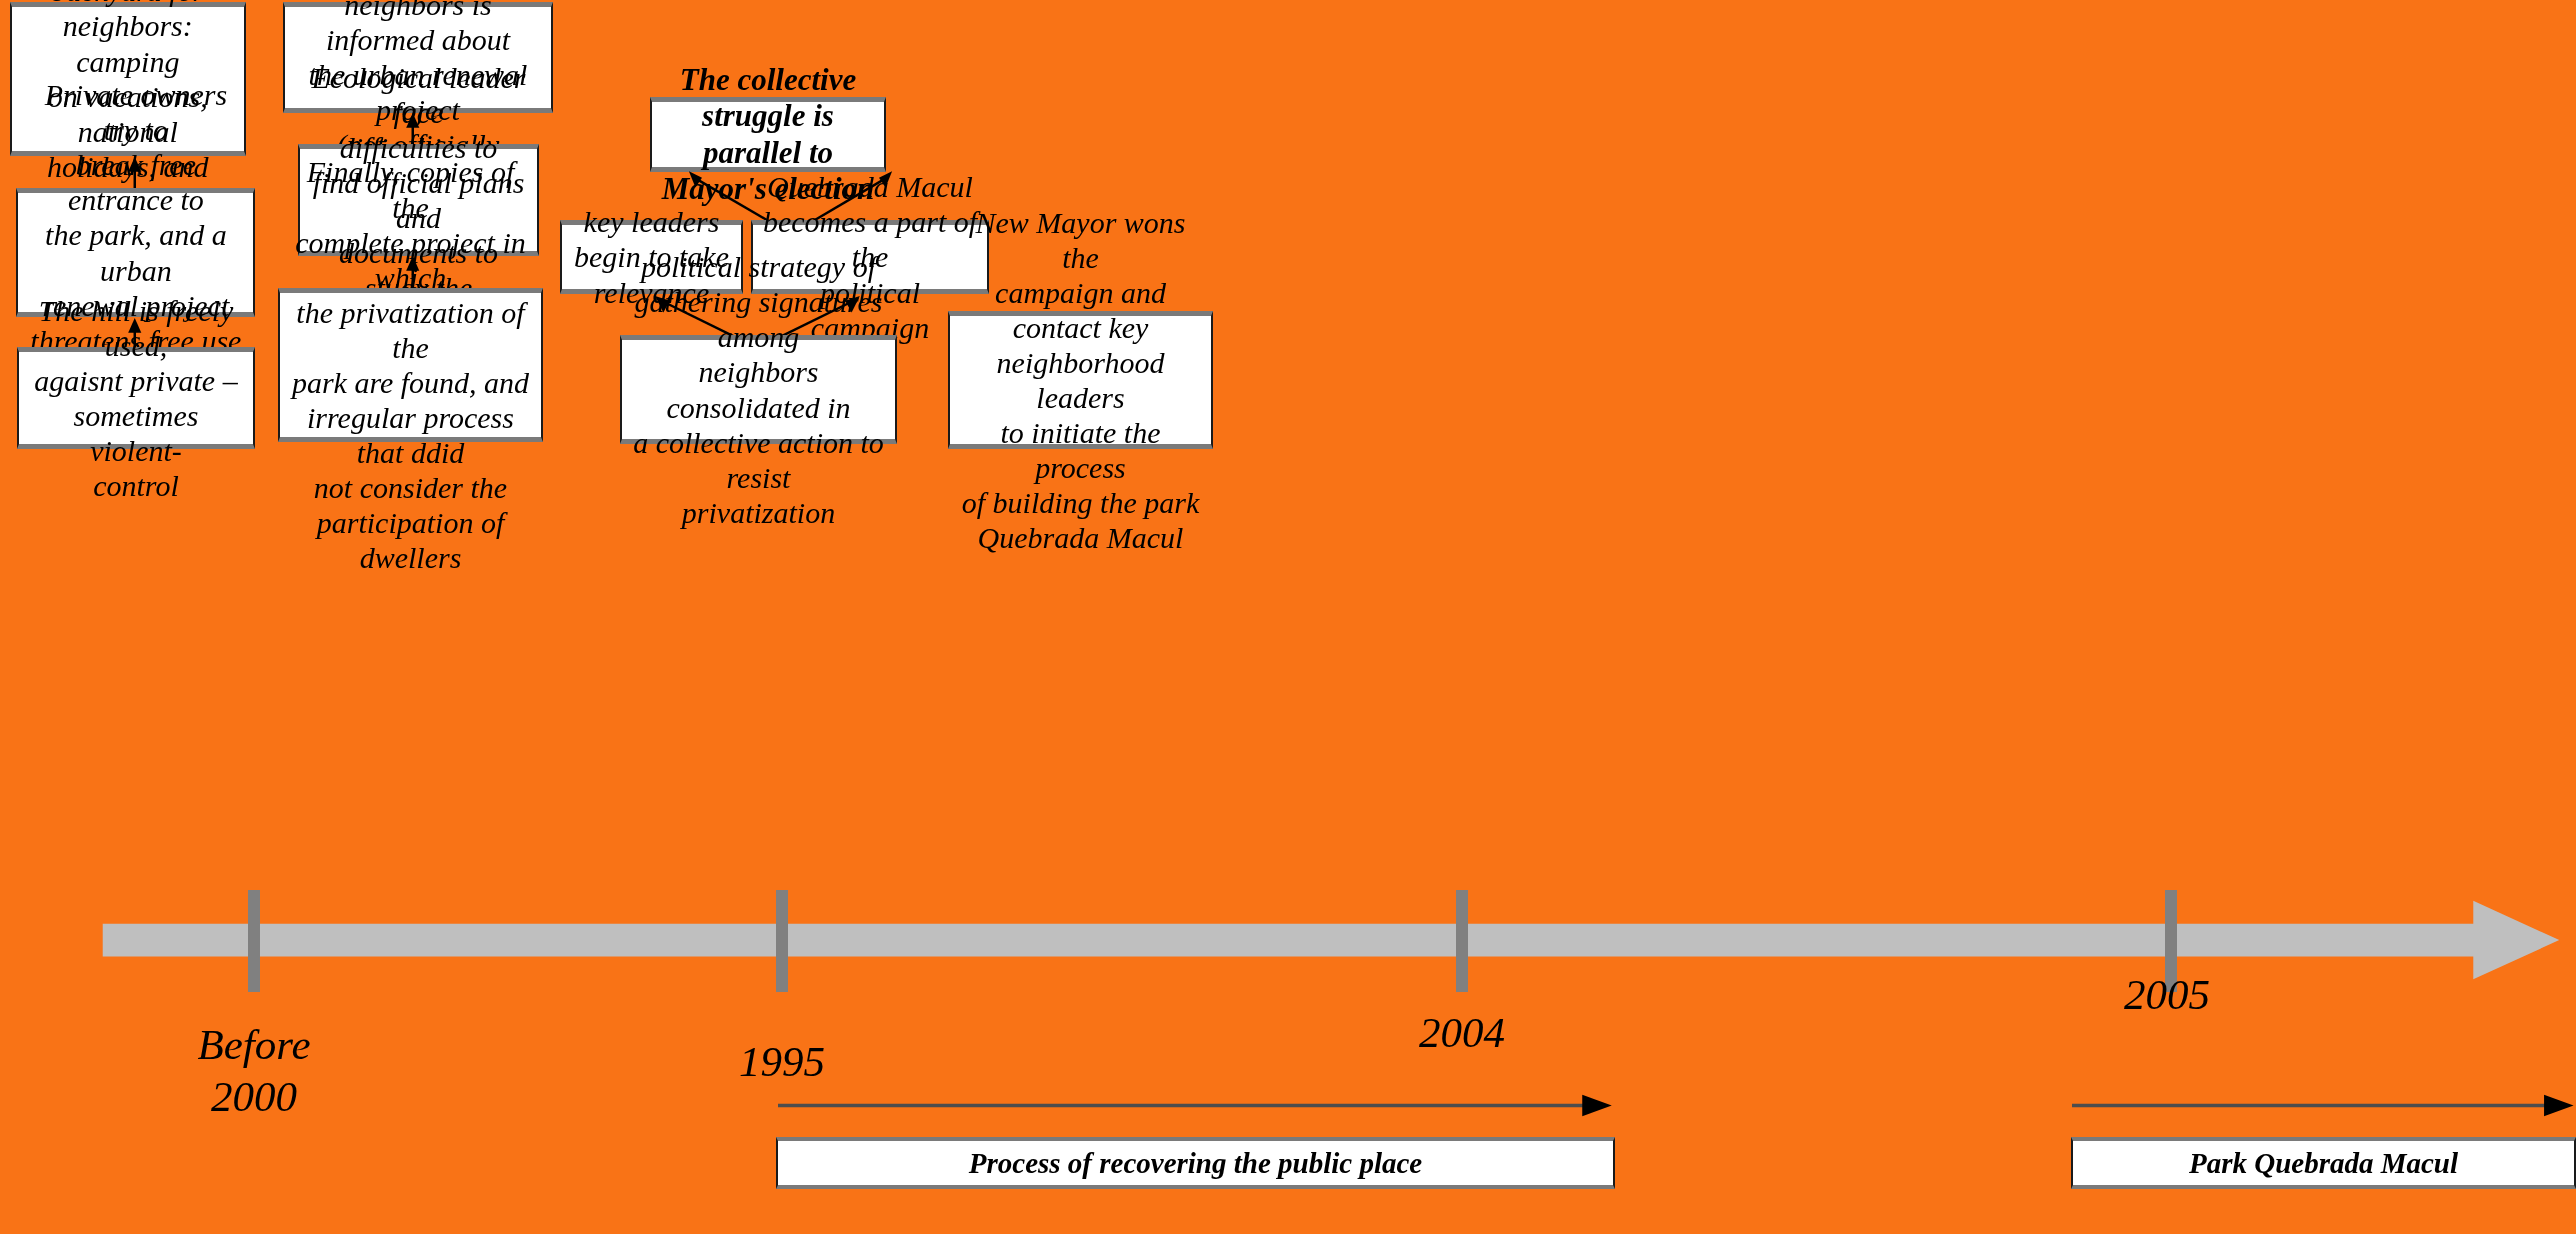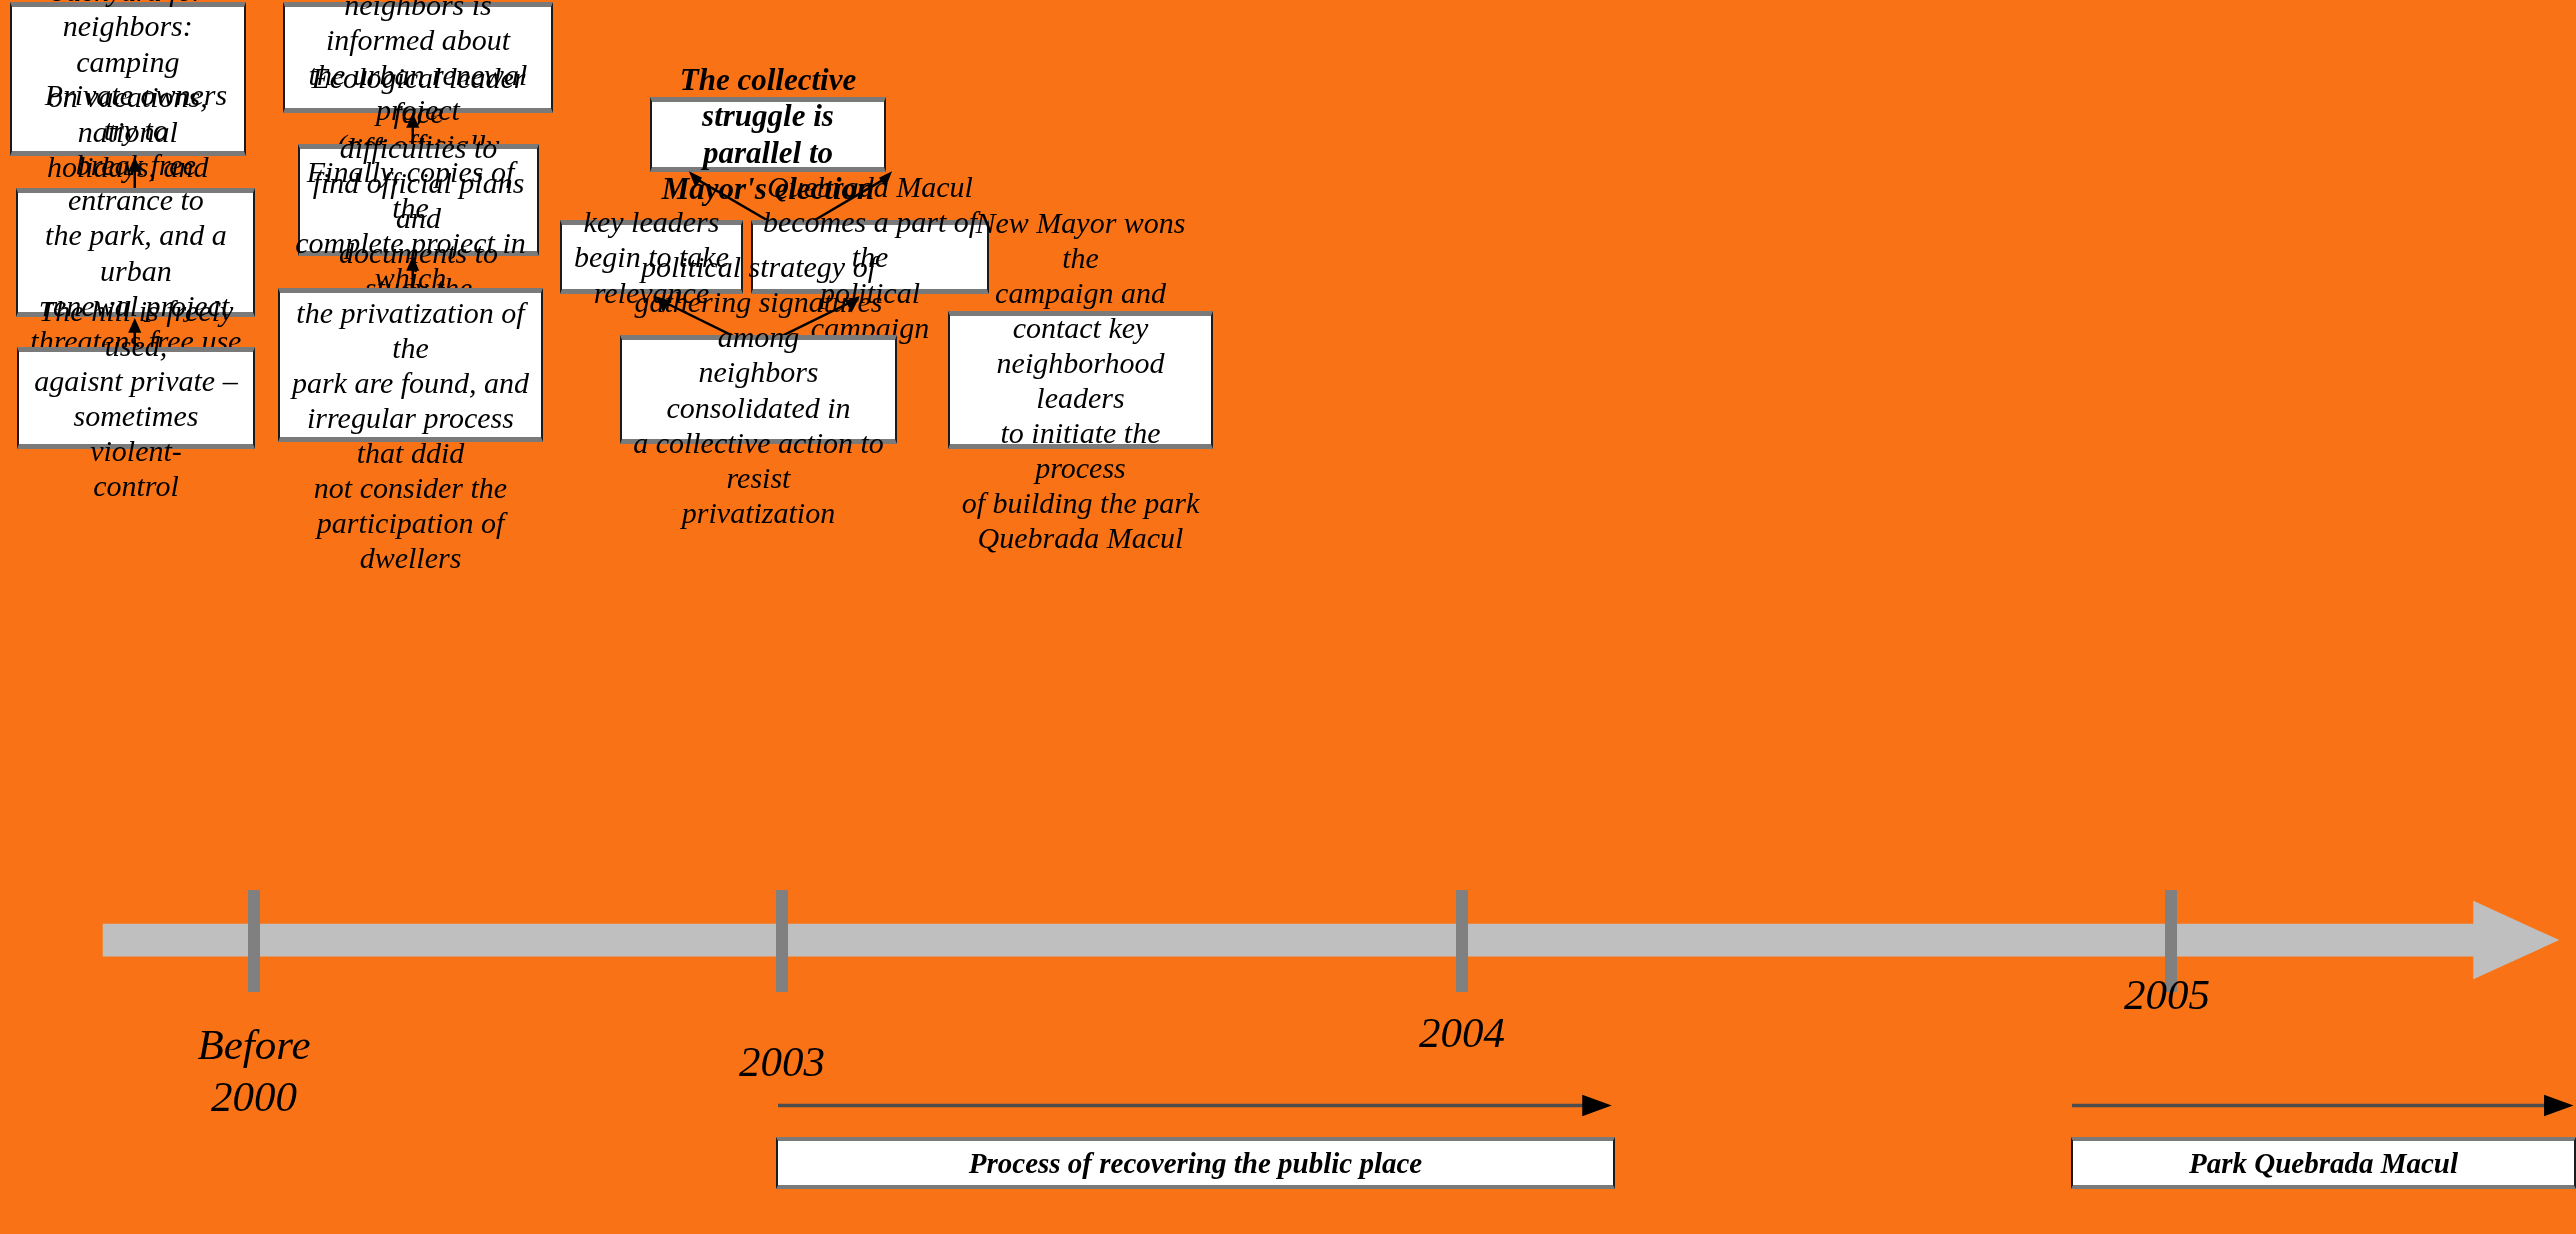--- a/index.html
+++ b/index.html
@@ -235,21 +235,21 @@
     </svg>
   </div>
 
   <div class="tick" style="left:248px; top:890px; height:102px;"></div>
   <div class="tick" style="left:776px; top:890px; height:102px;"></div>
   <div class="tick" style="left:1456px; top:890px; height:102px;"></div>
   <div class="tick" style="left:2165px; top:890px; height:102px;"></div>
 
   <div class="year-label" style="left:127px; top:995px; width:254px;margin-top:24px;">Before
 2000</div>
-  <div class="year-label" style="left:655px; top:1036px; width:254px;">2003</div>
+  <div class="year-label" style="left:655px; top:1036px; width:254px;">1995</div>
   <div class="year-label" style="left:1335px; top:1007px; width:254px;">2004</div>
   <div class="year-label" style="left:2040px; top:969px; width:254px;">2005</div>
 
   <div class="phase-arrow" style="left:778px; top:1094px; width:837px; height:23px;">
     <svg viewBox="0 0 1022 28" preserveAspectRatio="none">
       <line x1="0" y1="14" x2="988" y2="14" stroke="#4d4d4d" stroke-width="4"></line>
       <polygon points="1018,14 982,1 982,27" fill="#000"></polygon>
     </svg>
   </div>
   <div class="phase-caption" style="left:776px; top:1137px; width:839px; height:52px;">Process of recovering the public place</div>

